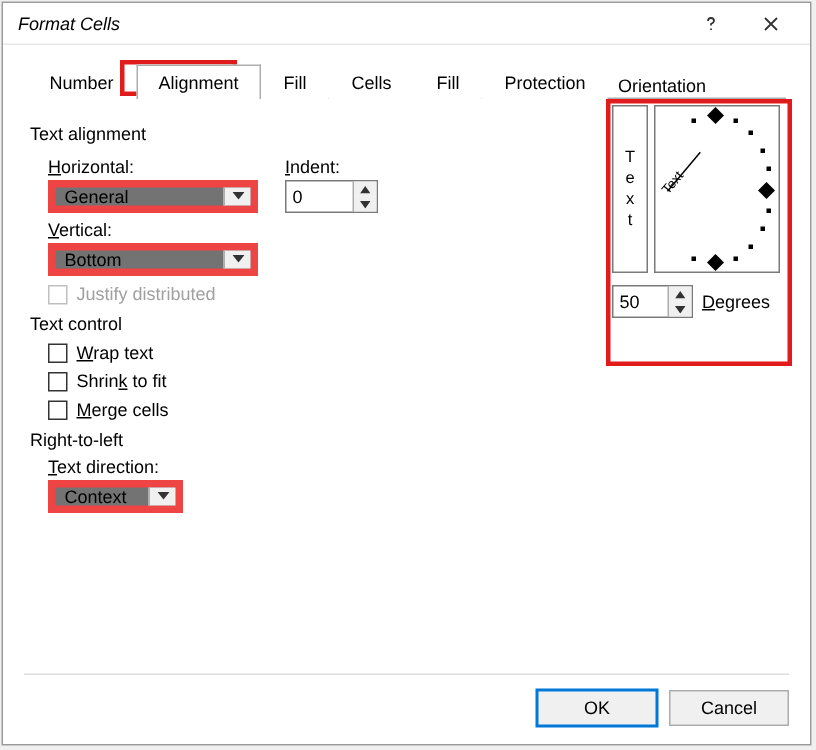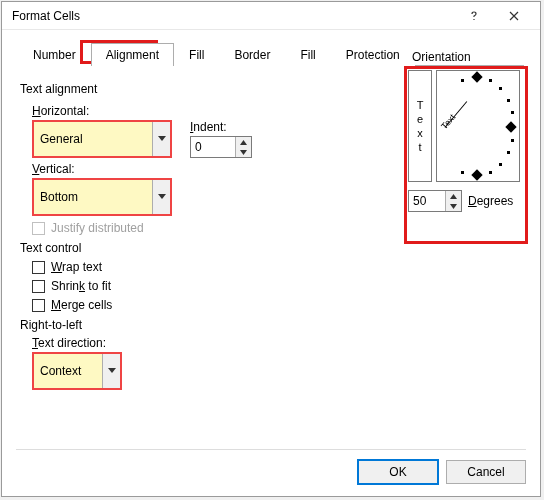--- a/index.html
+++ b/index.html
@@ -1,31 +1,31 @@
 <!DOCTYPE html>
 <html><head>
 <meta charset="utf-8">
 <style>
   * { box-sizing: border-box; margin: 0; padding: 0; font-family: "Segoe UI", Tahoma, sans-serif; }
   body { width: 544px; height: 500px; background: #f0f0f0; font-size: 12px; color: #000; }
   .dialog { width: 540px; height: 496px; background: #fff; border: 1px solid #9a9a9a; margin: 1px; position: relative; }
-  .titlebar { height: 28px; display: flex; align-items: center; padding: 0 6px 0 10px; background: #fff; border-bottom: 1px solid #e8e8e8; }
+  .titlebar { height: 28px; display: flex; align-items: center; padding: 0 6px 0 10px; background: #fff; border-bottom: 1px solid #e8e8e8; font-style: italic; }
   .titlebar .title { flex: 1; font-size: 12px; }
   .titlebar .tbtn { width: 40px; height: 24px; display: flex; align-items: center; justify-content: center; color: #333; }
   .titlebar .tbtn svg { width: 10px; height: 10px; }
   .tabs { display: flex; padding: 12px 16px 0 16px; gap: 0; }
   .tab { padding: 4px 14px; font-size: 12px; border: 1px solid transparent; border-bottom: none; background: #fff; position: relative; top: 1px; }
   .tab.active { border-color: #adadad; background: #fff; z-index: 2; }
   .tabline { height: 1px; background: #adadad; margin: 0 16px; }
   .content { padding: 10px 18px; position: relative; }
   .section-label { font-size: 12px; margin: 6px 0 4px 0; }
   .indent { margin-left: 12px; }
   .lbl { font-size: 12px; margin: 4px 0 2px 0; }
   .underline { text-decoration: underline; text-decoration-skip-ink: none; }
-  .combo { display: flex; height: 38px; border: 2px solid #ef4444; width: 140px; background: #fef9c3; align-items: center; }
+  .combo { display: flex; height: 22px; border: 5px solid #ef4444; width: 140px; background: #737373; align-items: center; }
   .combo .val { flex: 1; padding: 0 6px; font-size: 12px; }
   .combo .arrow { width: 18px; height: 100%; display: flex; align-items: center; justify-content: center; border-left: 1px solid #adadad; background: #f0f0f0; }
   .combo .arrow svg { width: 8px; height: 6px; }
   .row { display: flex; gap: 18px; align-items: flex-end; }
   .spin { display: flex; width: 62px; height: 22px; border: 1px solid #7a7a7a; }
   .spin .sval { flex: 1; padding: 0 4px; font-size: 12px; display: flex; align-items: center; }
   .spin .sbtns { width: 16px; display: flex; flex-direction: column; border-left: 1px solid #adadad; }
   .spin .sb { flex: 1; background: #f0f0f0; display: flex; align-items: center; justify-content: center; }
   .spin .sb svg { width: 7px; height: 5px; }
   .chk { display: flex; align-items: center; gap: 6px; margin: 5px 0; font-size: 12px; }
@@ -65,21 +65,21 @@
       <svg viewBox="0 0 10 10">
           <path d="M1 1 L9 9 M9 1 L1 9" stroke="#333" stroke-width="1.2"></path>
         </svg>
     </div>
   </div>
 
   <div class="tabs">
     <div class="tab"><span>Number</span></div>
     <div class="tab active"><span>Alignment</span></div>
     <div class="tab"><span>Fill</span></div>
-    <div class="tab"><span>Border</span></div>
+    <div class="tab"><span>Cells</span></div>
     <div class="tab"><span>Fill</span></div>
     <div class="tab"><span>Protection</span></div>
   </div>
   <div class="tabline"></div>
 
   <div class="redbox1" style="left:78px; top:38px; width:78px; height:24px;"></div>
 
   <div class="content">
     <div class="section-label">Text alignment</div>
     <div class="indent">

